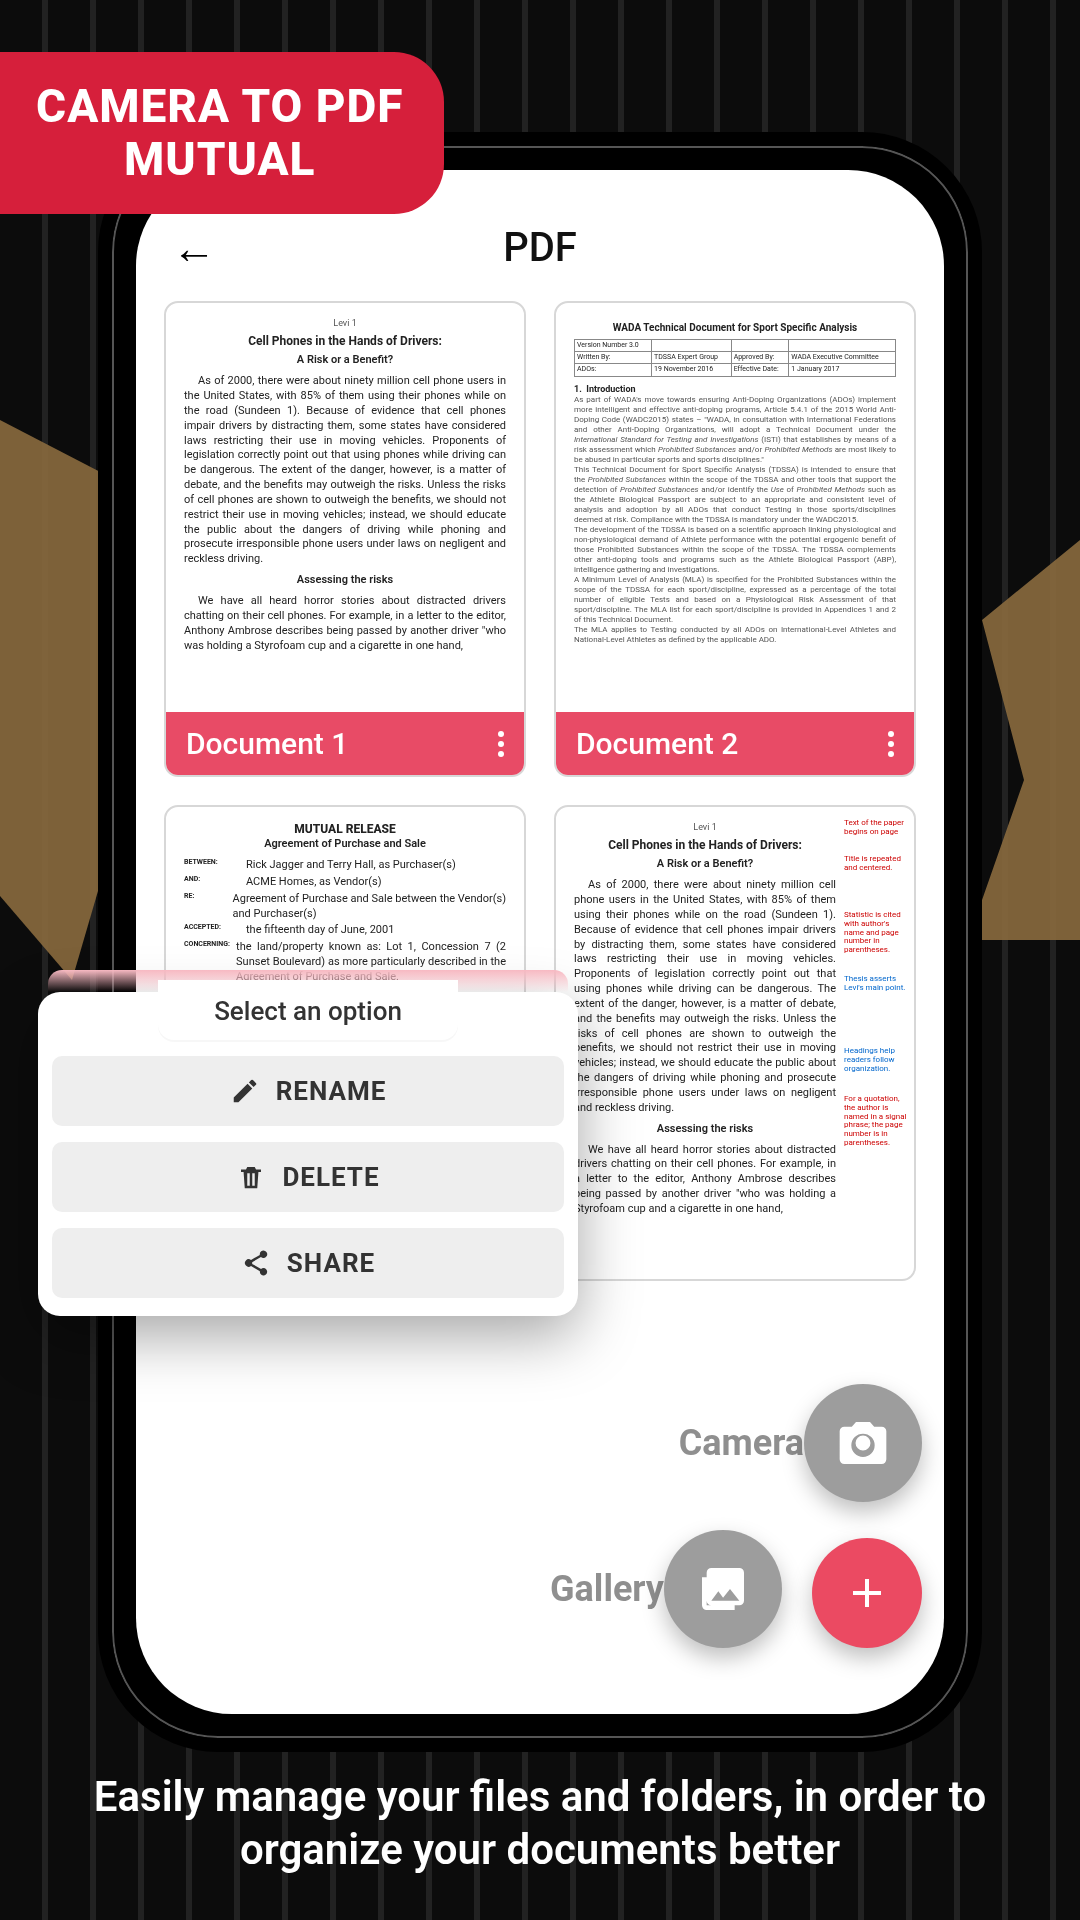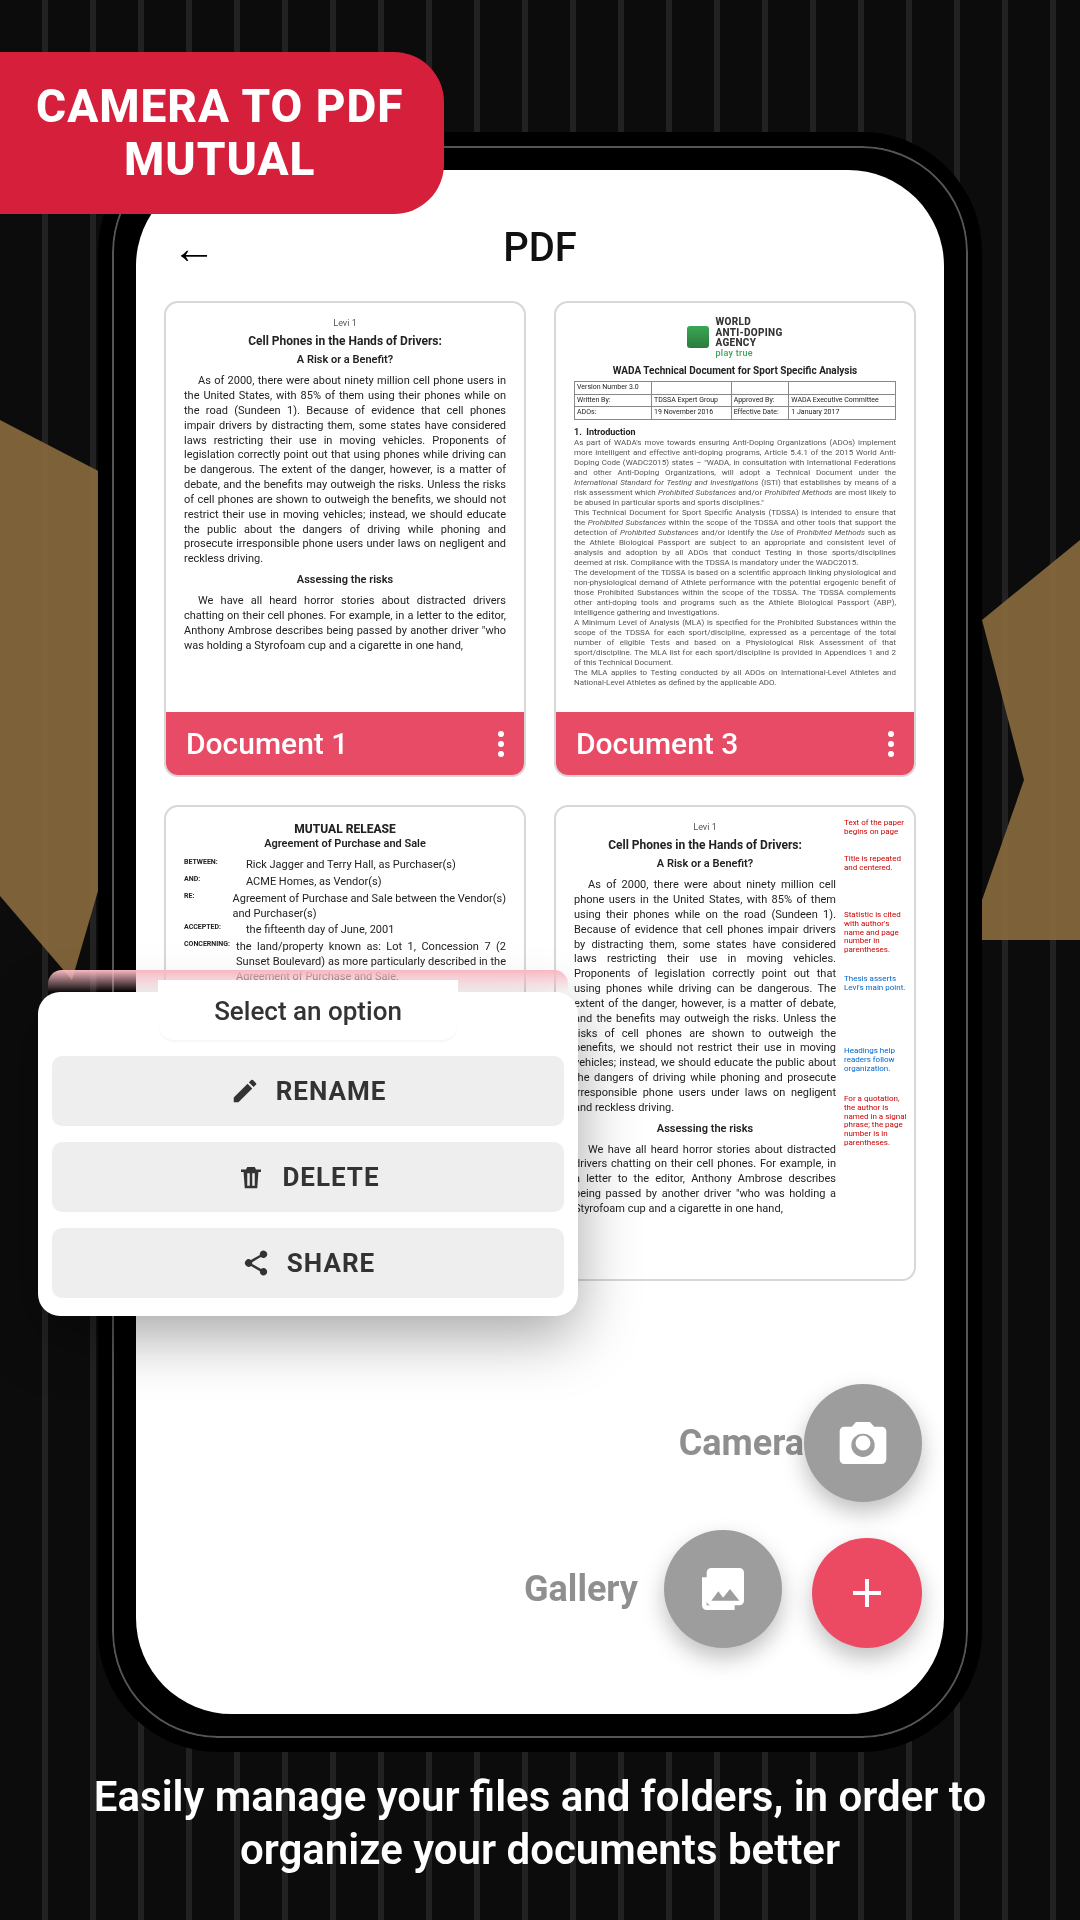--- a/index.html
+++ b/index.html
@@ -268,29 +268,20 @@
           <div class="kebab">
               <span></span>
               <span></span>
               <span></span>
             </div>
         </div>
       </div>
 
       <div class="doc">
         <div class="page">
-          <div class="wada-logo">
-            <div class="wada-mark"></div>
-            <div class="wada-text">
-              <span>WORLD</span><br>
-              <span>ANTI-DOPING</span><br>
-              <span>AGENCY</span>
-              <small>play true</small>
-            </div>
-          </div>
           <h5 style="font-size:10px;">WADA Technical Document for Sport Specific Analysis</h5>
           <table class="tinytable">
             <tbody>
                 <tr>
                   <td>Version Number 3.0</td>
                   <td></td>
                   <td></td>
                   <td></td>
                 </tr>
             <tr>
@@ -308,21 +299,21 @@
           </tbody>
             </table>
           <div style="font-weight:700;font-size:9px;">1.&nbsp;&nbsp;Introduction</div>
           <p class="muted" style="font-size:8px;line-height:1.25;">As part of WADA's move towards ensuring Anti-Doping Organizations (ADOs) implement more intelligent and effective anti-doping programs, Article 5.4.1 of the 2015 World Anti-Doping Code (WADC2015) states – "WADA, in consultation with International Federations and other Anti-Doping Organizations, will adopt a Technical Document under the <i>International Standard for Testing and Investigations</i> (ISTI) that establishes by means of a risk assessment which <i>Prohibited Substances</i> and/or <i>Prohibited Methods</i> are most likely to be abused in particular sports and sports disciplines."</p>
           <p class="muted" style="font-size:8px;line-height:1.25;">This Technical Document for Sport Specific Analysis (TDSSA) is intended to ensure that the <i>Prohibited Substances</i> within the scope of the TDSSA and other tools that support the detection of <i>Prohibited Substances</i> and/or identify the <i>Use</i> of <i>Prohibited Methods</i> such as the Athlete Biological Passport are subject to an appropriate and consistent level of analysis and adoption by all ADOs that conduct Testing in those sports/disciplines deemed at risk. Compliance with the TDSSA is mandatory under the WADC2015.</p>
           <p class="muted" style="font-size:8px;line-height:1.25;">The development of the TDSSA is based on a scientific approach linking physiological and non-physiological demand of Athlete performance with the potential ergogenic benefit of those Prohibited Substances within the scope of the TDSSA. The TDSSA complements other anti-doping tools and programs such as the Athlete Biological Passport (ABP), intelligence gathering and investigations.</p>
           <p class="muted" style="font-size:8px;line-height:1.25;">A Minimum Level of Analysis (MLA) is specified for the Prohibited Substances within the scope of the TDSSA for each sport/discipline, expressed as a percentage of the total number of eligible Tests and based on a Physiological Risk Assessment of that sport/discipline. The MLA list for each sport/discipline is provided in Appendices 1 and 2 of this Technical Document.</p>
           <p class="muted" style="font-size:8px;line-height:1.25;">The MLA applies to Testing conducted by all ADOs on International-Level Athletes and National-Level Athletes as defined by the applicable ADO.</p>
         </div>
         <div class="doc-footer">
-          <span>Document 3</span>
+          <span>Document 2</span>
           <div class="kebab">
               <span></span>
               <span></span>
               <span></span>
             </div>
         </div>
       </div>
 
       <div class="doc">
         <div class="page formpage">
@@ -466,21 +457,21 @@
 
 <div style="position:absolute; left:98px; top:132px; width:884px; height:1620px; z-index:15; pointer-events:none;">
   <div style="position:absolute; right:60px; bottom:250px; display:flex; align-items:center; pointer-events:auto;">
     <span class="fab-label">Camera</span>
     <div class="fab">
       <svg viewBox="0 0 24 24">
           <path d="M12 15.2A3.2 3.2 0 1 0 12 8.8a3.2 3.2 0 0 0 0 6.4zM9 3l-1.8 2H4a2 2 0 0 0-2 2v12a2 2 0 0 0 2 2h16a2 2 0 0 0 2-2V7a2 2 0 0 0-2-2h-3.2L15 3H9zm3 15a5 5 0 1 1 0-10 5 5 0 0 1 0 10z"></path>
         </svg>
     </div>
   </div>
-  <div style="position:absolute; right:200px; bottom:104px; display:flex; align-items:center; gap:26px; pointer-events:auto;">
+  <div style="position:absolute; right:200px; bottom:104px; display:flex; align-items:center; pointer-events:auto;">
     <span class="fab-label">Gallery</span>
     <div class="fab">
       <svg viewBox="0 0 24 24">
           <path d="M21 17V5a2 2 0 0 0-2-2H7a2 2 0 0 0-2 2v12a2 2 0 0 0 2 2h12a2 2 0 0 0 2-2zM10 13l2.03 2.71L15 12l4 5H7l3-4zM3 7v12a2 2 0 0 0 2 2h12v-2H5V7H3z"></path>
         </svg>
     </div>
   </div>
   <div style="position:absolute; right:60px; bottom:104px; pointer-events:auto;">
     <div class="fab main">
       <svg viewBox="0 0 24 24">

